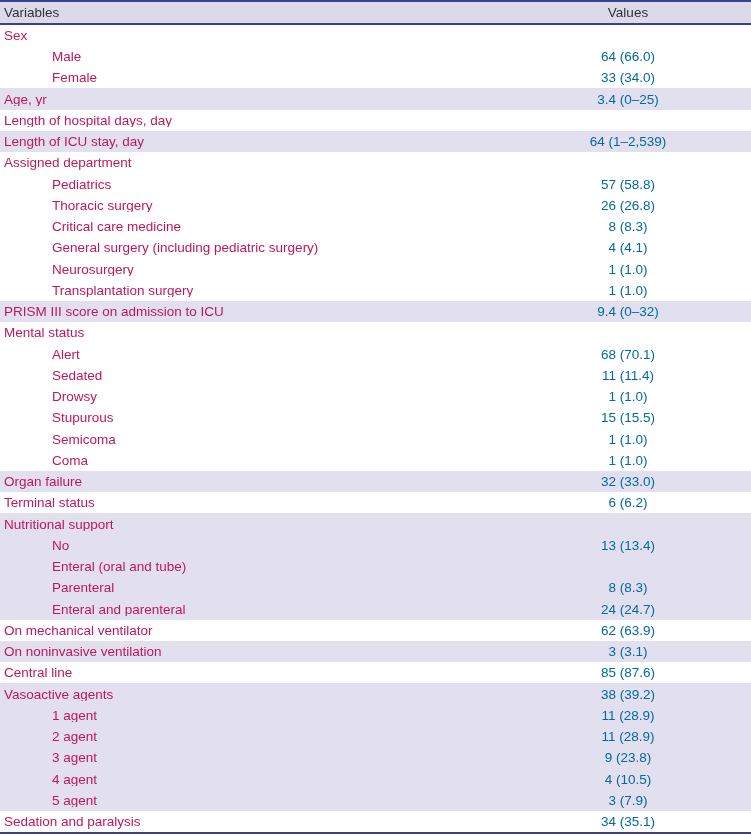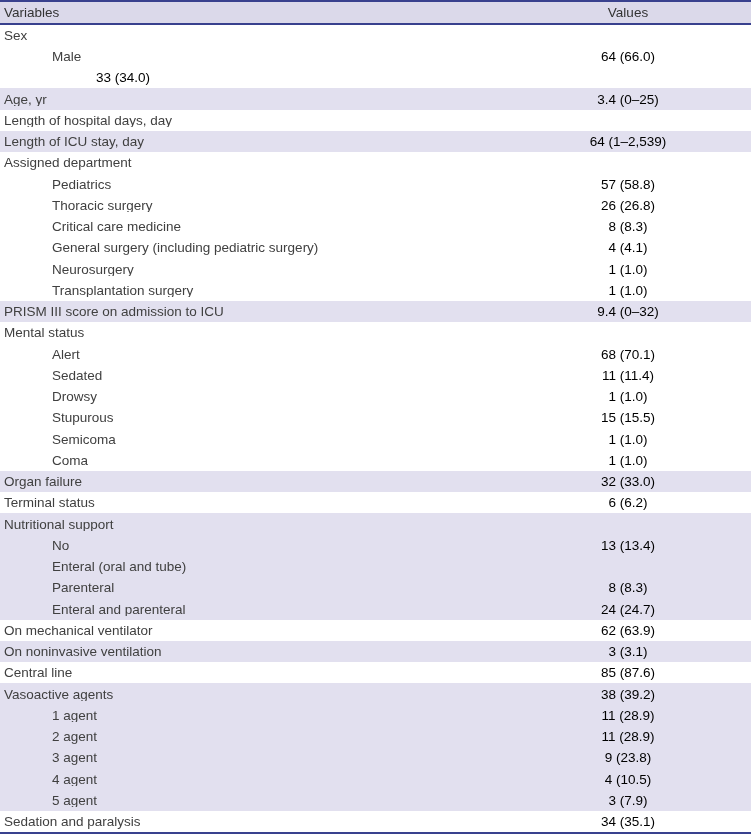--- a/index.html
+++ b/index.html
@@ -34,35 +34,35 @@
     height: 21.25px;
     background: #ffffff;
   }
   .row.shade {
     background: #e2e0ef;
   }
   .cell-label {
     flex: 1 1 auto;
     padding-left: 4px;
     font-size: 13.5px;
-    color: #404040;
+    color: #be185d;
     white-space: nowrap;
     overflow: hidden;
     line-height: 1;
     padding-top: 1px;
   }
   .cell-label.indent {
     padding-left: 52px;
   }
   .cell-value {
     flex: 0 0 246px;
     width: 246px;
     text-align: center;
     font-size: 13.5px;
-    color: #000000;
+    color: #0369a1;
     white-space: nowrap;
     line-height: 1;
     padding-top: 1px;
   }
   .header-row .cell-label,
   .header-row .cell-value {
     color: #333333;
     font-size: 13.5px;
   }
 </style>
@@ -78,20 +78,21 @@
     <div id="table-body">
         <div class="row">
           <div class="cell-label">Sex</div>
           <div class="cell-value"></div>
         </div>
         <div class="row">
           <div class="cell-label indent">Male</div>
           <div class="cell-value">64 (66.0)</div>
         </div>
         <div class="row">
+          <div class="cell-label indent">Female</div>
           <div class="cell-value">33 (34.0)</div>
         </div>
         <div class="row shade">
           <div class="cell-label">Age, yr</div>
           <div class="cell-value">3.4 (0–25)</div>
         </div>
         <div class="row">
           <div class="cell-label">Length of hospital days, day</div>
         </div>
         <div class="row shade">

